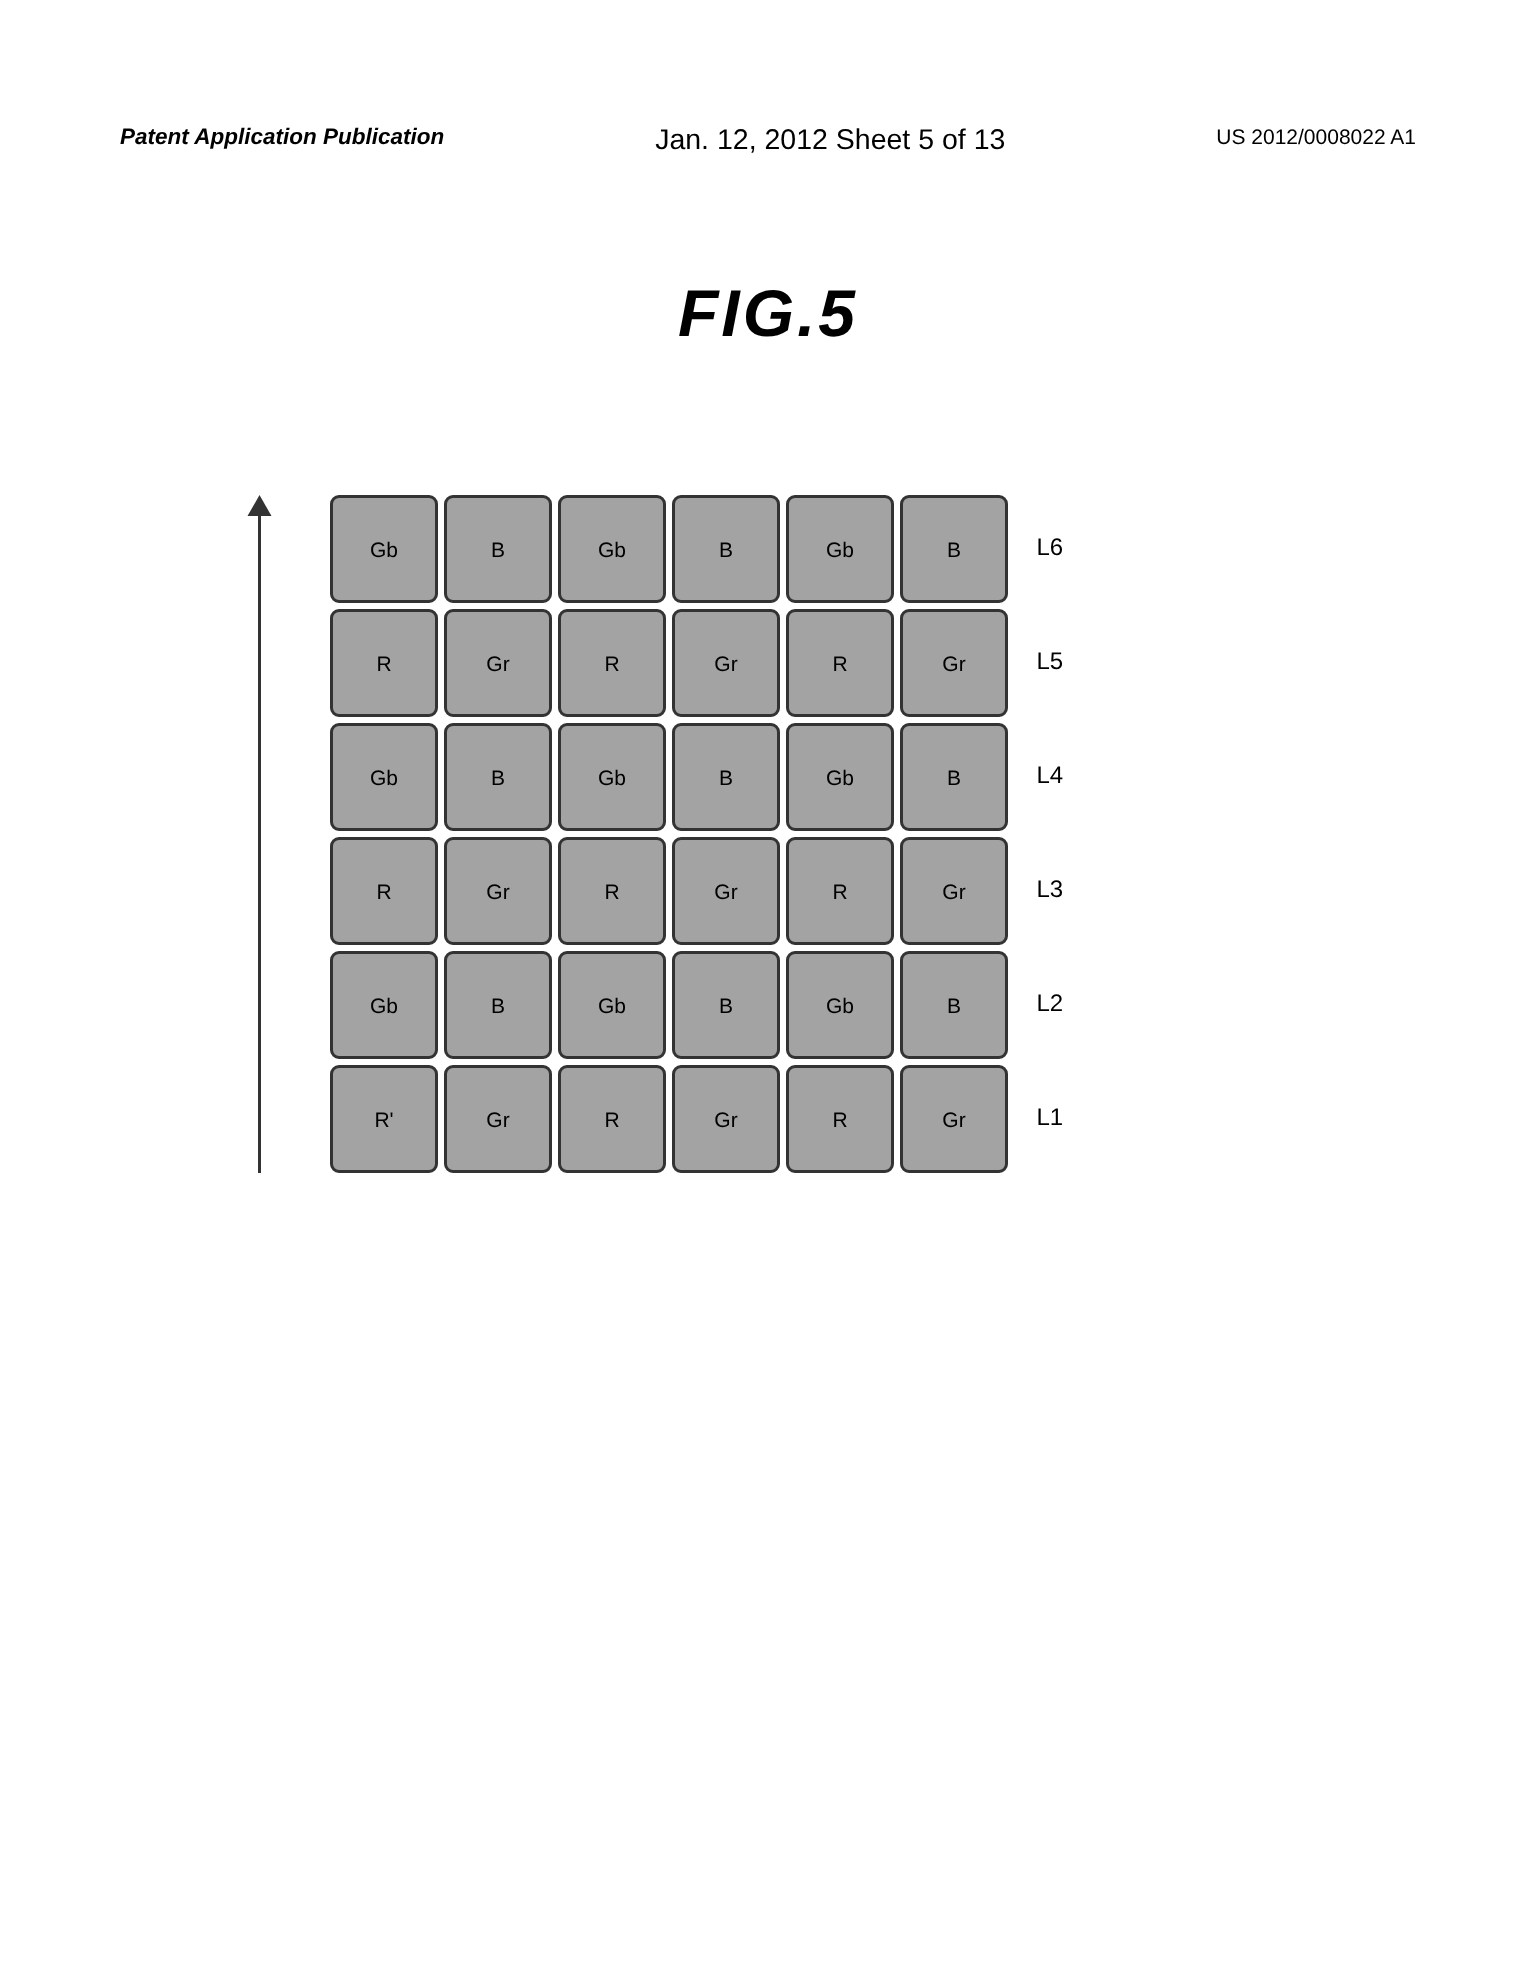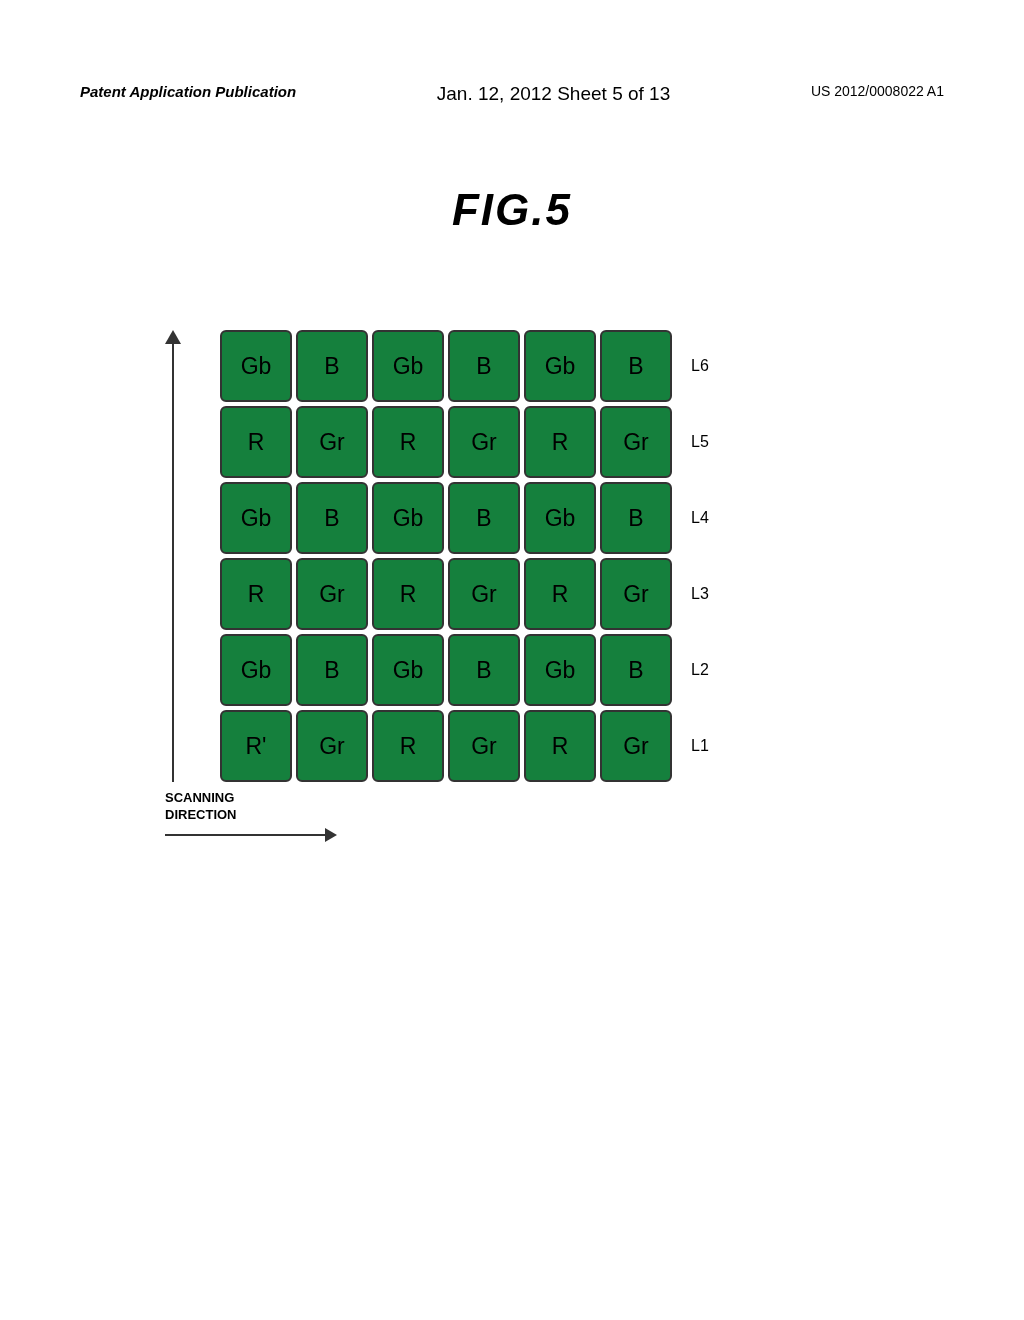--- a/index.html
+++ b/index.html
@@ -50,23 +50,23 @@
     }
 
     .cell {
       width: 72px;
       height: 72px;
       border: 2px solid #333;
       border-radius: 6px;
       display: flex;
       align-items: center;
       justify-content: center;
-      font-size: 23px;
+      font-size: 14px;
       font-weight: normal;
-      background: #15803d;
+      background: #a3a3a3;
       position: relative;
     }
 
     .rows-container {
       display: flex;
       flex-direction: column;
       gap: 4px;
     }
 
     .row {
@@ -223,22 +223,14 @@
       <div class="cell">Gr</div>
       <div class="cell">R</div>
       <div class="cell">Gr</div>
       <div class="cell">R</div>
       <div class="cell">Gr</div>
       <span class="row-label-text">L1</span>
     </div>
 
   </div>
 
-  <div class="scanning-label">
-    <span class="scanning-text">SCANNING</span>
-    <span class="scanning-text">DIRECTION</span>
-    <div class="scanning-arrow-row">
-      <div class="arrow-line-h"></div>
-      <div class="arrow-right"></div>
-    </div>
-  </div>
 
 </div>
 
 </body></html>

